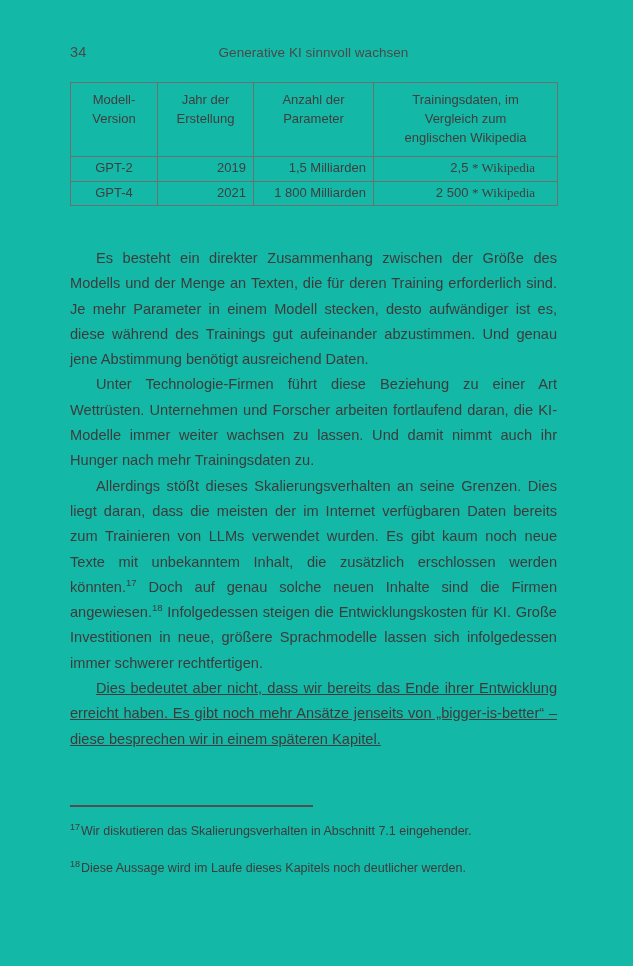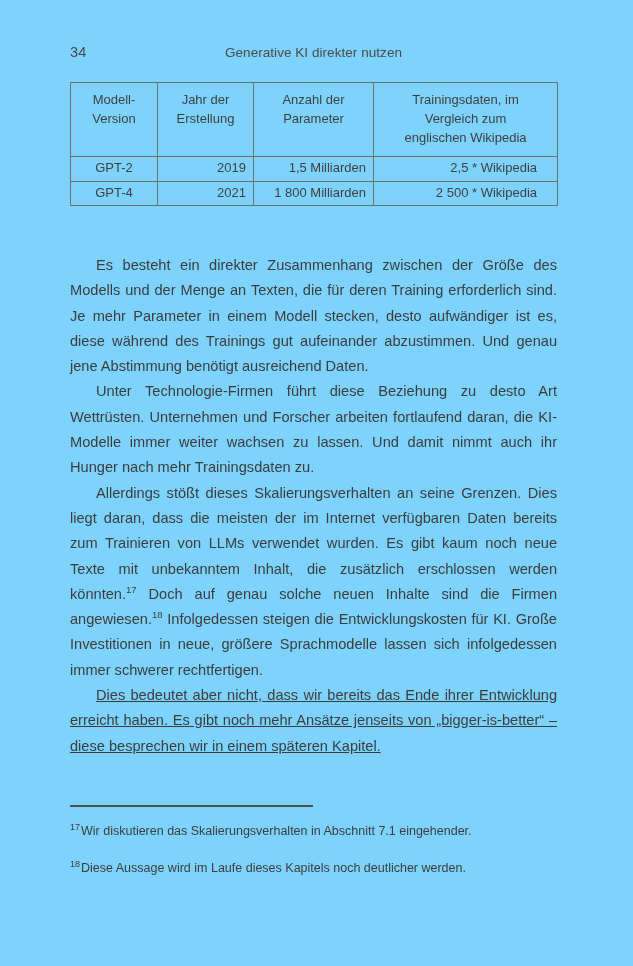--- a/index.html
+++ b/index.html
@@ -15,21 +15,21 @@
     color: #3a3a3a;
     -webkit-font-smoothing: antialiased;
     overflow: hidden;
   }
   .page {
     position: relative;
     width: 633px;
     height: 966px;
     box-sizing: border-box;
     padding: 12px;
-    background: #7dd3fc;
+    background: #14b8a6;
   }
 
   
   .running-head {
     position: absolute;
     top: 44px;
     left: 70px;
     width: 487px;
     height: 22px;
     display: block;
@@ -91,29 +91,29 @@
   .cell-num   { text-align: right; margin-top: 12px; }
   .cell-wiki  { text-align: right; }
   .wiki-num {
     display: inline-block;
     text-align: right;
   }
   .wiki-suffix {
     display: inline-block;
     width: 78px;
     text-align: left;
+    font-family: Liberation Serif, serif;
   }
 
   
   .body-copy {
     position: absolute;
     top: 246px;
     left: 70px;
     width: 487px;
-    margin-top: 7px;
   }
   .body-copy p {
     margin: 0;
     text-align: justify;
     text-justify: inter-word;
     font-size: 14.6px;
     line-height: 25.3px;
     color: #3c3c3c;
     text-indent: 26px;
     hyphens: none;
@@ -154,21 +154,21 @@
     margin-right: 1px;
   }
 </style>
 </head>
 <body>
 
 <div class="page">
 
   <div class="running-head">
     <span class="folio">34</span>
-    <span class="head-title">Generative KI direkter nutzen</span>
+    <span class="head-title">Generative KI sinnvoll wachsen</span>
   </div>
 
   <table class="data-table">
     <colgroup>
       <col class="c1">
         <col class="c2">
         <col class="c3">
         <col class="c4">
     </colgroup>
     <thead>
@@ -203,21 +203,21 @@
         <td class="cell-model">GPT-4</td>
         <td class="cell-num">2021</td>
         <td class="cell-num">1 800 Milliarden</td>
         <td class="cell-wiki"><span class="wiki-num">2 500</span> <span class="wiki-suffix">* Wikipedia</span></td>
       </tr>
     </tbody>
   </table>
 
   <div class="body-copy">
     <p>Es besteht ein direkter Zusammenhang zwischen der Größe des Modells und der Menge an Texten, die für deren Training erforderlich sind. Je mehr Parameter in einem Modell stecken, desto aufwändiger ist es, diese während des Trainings gut aufeinander abzustimmen. Und genau jene Abstimmung benötigt ausreichend Daten.</p>
-    <p>Unter Technologie-Firmen führt diese Beziehung zu desto Art Wettrüsten. Unternehmen und Forscher arbeiten fortlaufend daran, die KI-Modelle immer weiter wachsen zu lassen. Und damit nimmt auch ihr Hunger nach mehr Trainingsdaten zu.</p>
+    <p>Unter Technologie-Firmen führt diese Beziehung zu einer Art Wettrüsten. Unternehmen und Forscher arbeiten fortlaufend daran, die KI-Modelle immer weiter wachsen zu lassen. Und damit nimmt auch ihr Hunger nach mehr Trainingsdaten zu.</p>
     <p><span>Allerdings stößt dieses Skalierungsverhalten an seine Grenzen. Dies liegt daran, dass die meisten der im Internet verfügbaren Daten bereits zum Trainieren von LLMs verwendet wurden. Es gibt kaum noch neue Texte mit unbekanntem Inhalt, die zusätzlich erschlossen werden könnten.</span><sup class="fn">17</sup><span> Doch auf genau solche neuen Inhalte sind die Firmen angewiesen.</span><sup class="fn">18</sup><span> Infolgedessen steigen die Entwicklungskosten für KI. Große Investitionen in neue, größere Sprachmodelle lassen sich infolgedessen immer schwerer rechtfertigen.</span></p>
     <p>Dies bedeutet aber nicht, dass wir bereits das Ende ihrer Entwicklung erreicht haben. Es gibt noch mehr Ansätze jenseits von „bigger-is-better“ – diese besprechen wir in einem späteren Kapitel.</p>
   </div>
 
   <div class="footnotes">
     <div class="fn-rule"></div>
     <p><span class="fn-mark">17</span><span>Wir diskutieren das Skalierungsverhalten in Abschnitt 7.1 eingehender.</span></p>
     <p><span class="fn-mark">18</span><span>Diese Aussage wird im Laufe dieses Kapitels noch deutlicher werden.</span></p>
   </div>
 

